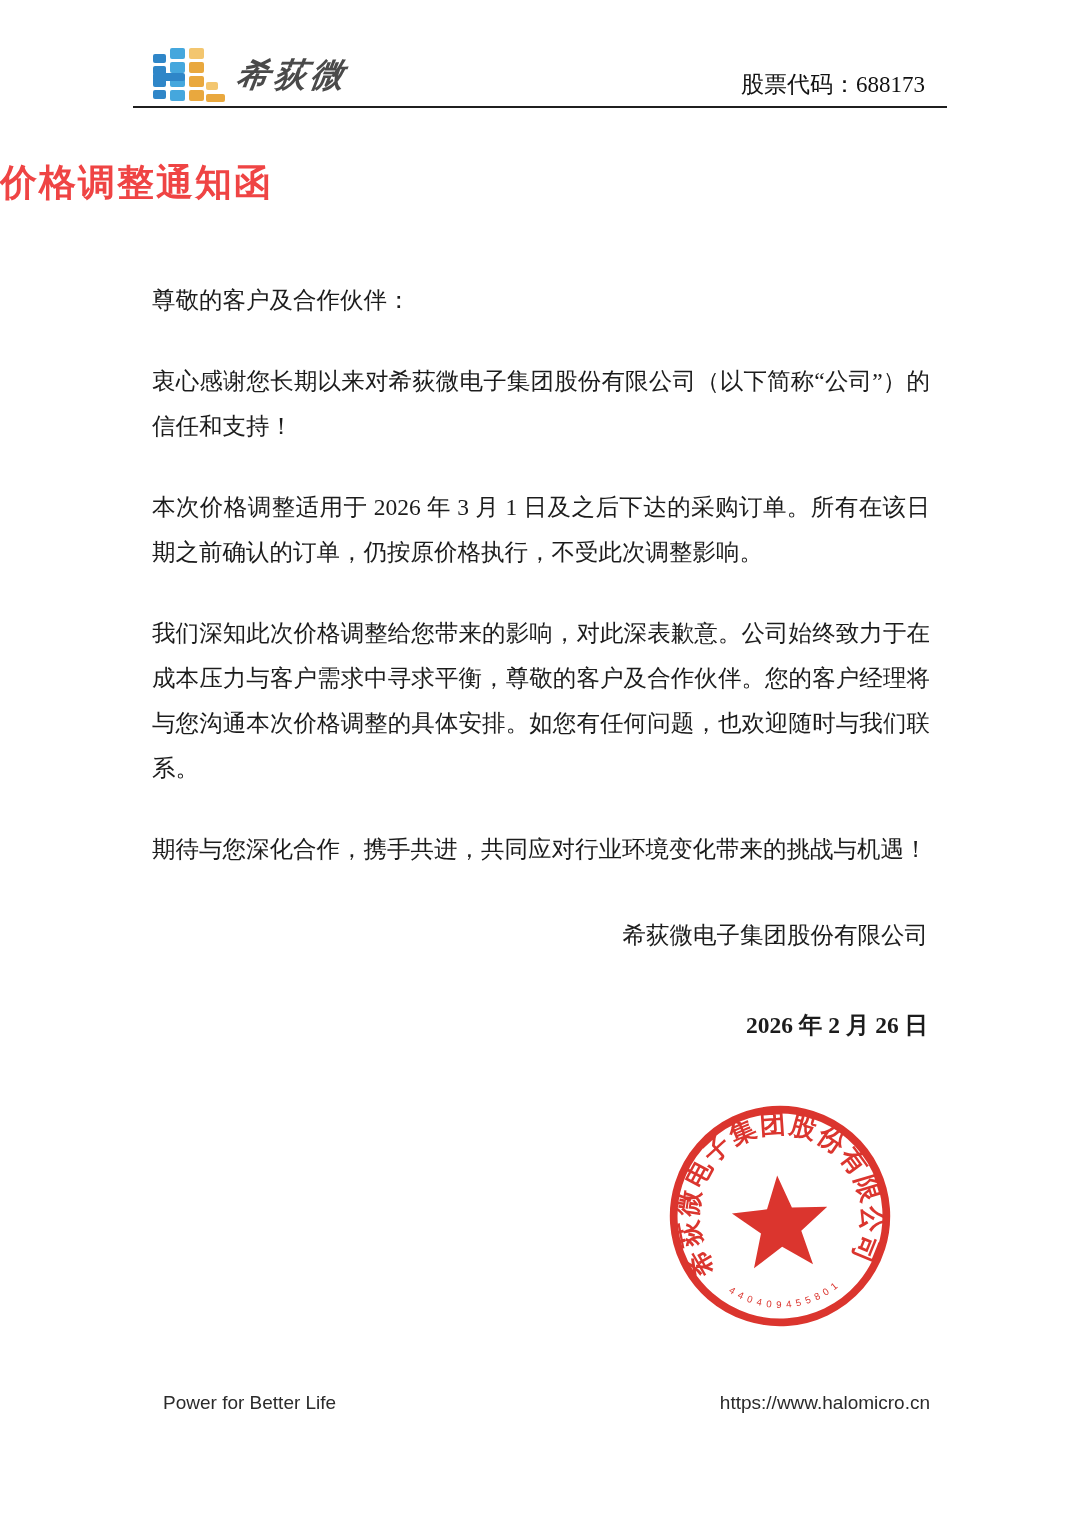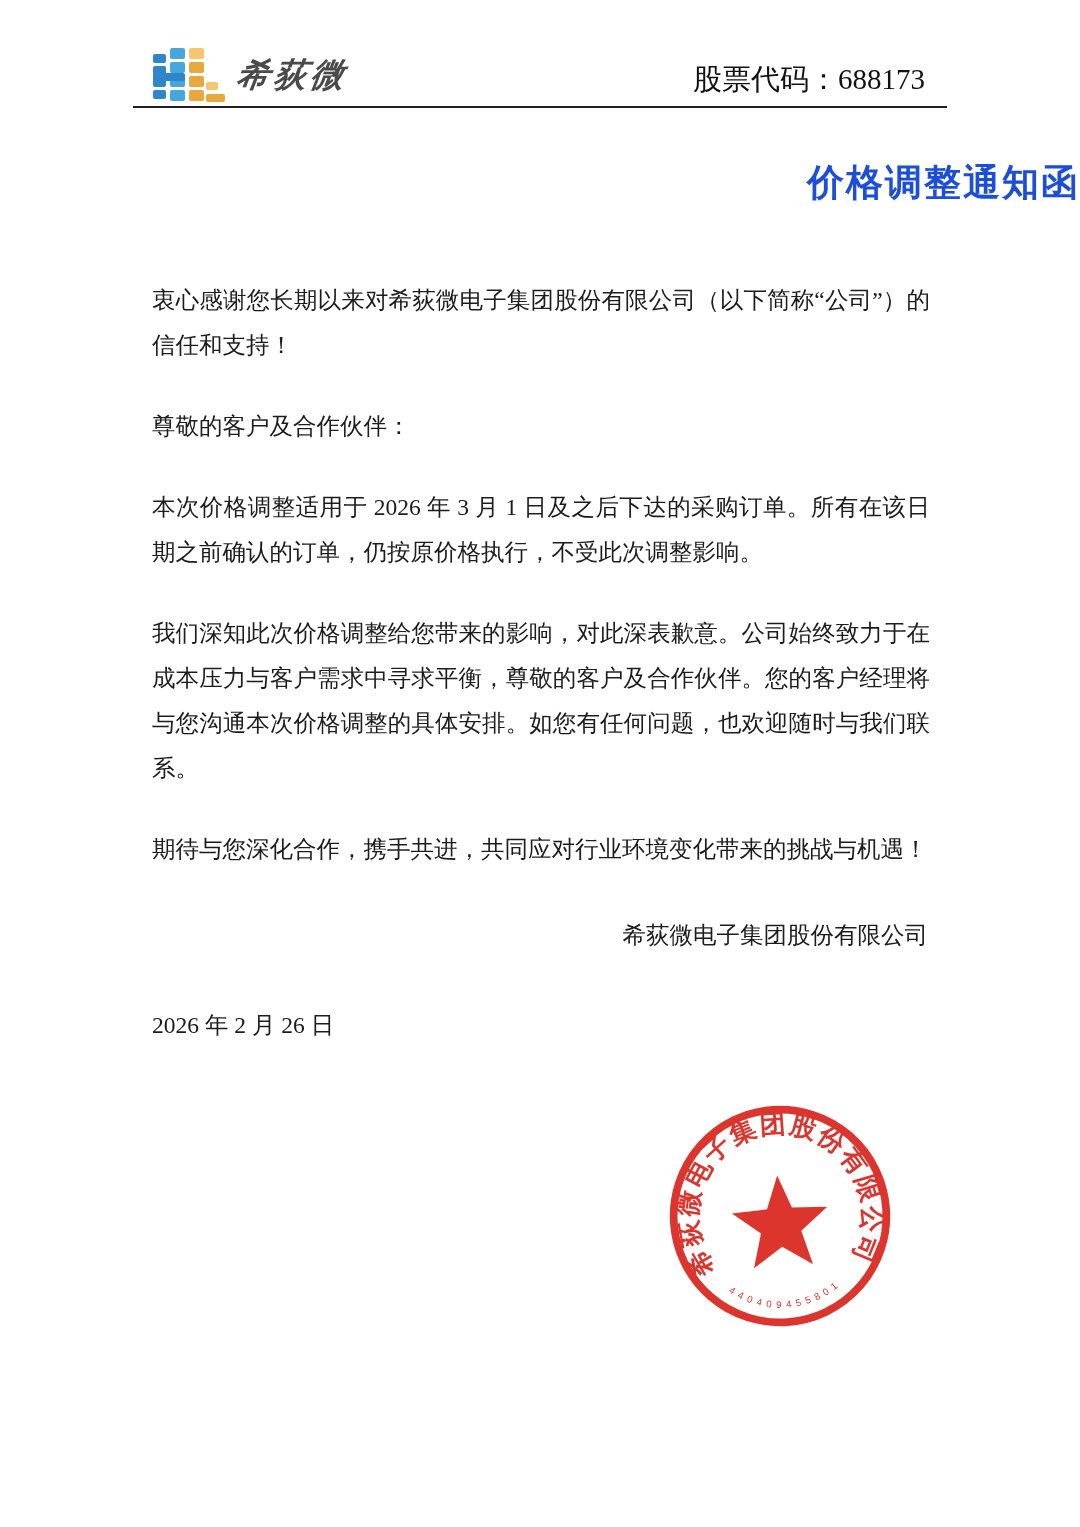--- a/index.html
+++ b/index.html
@@ -14,38 +14,38 @@
     position:absolute; top:42px; left:133px; right:133px; height:64px;
     border-bottom:2px solid #1f1f1f;
   }
   .logo { position:absolute; left:20px; top:2px; display:flex; align-items:center; gap:12px; }
   .logo-mark { display:block; }
   .logo-text {
     font-family:"Liberation Sans","DejaVu Sans",sans-serif;
     font-size:33px; font-weight:bold; font-style:italic; color:#4a4a4a;
     letter-spacing:4px; transform:skewX(-8deg);
   }
-  .stock-code { position:absolute; right:22px; bottom:6px; font-size:29px; color:#111; }
+  .stock-code { position:absolute; right:22px; bottom:6px; font-size:23px; color:#111; }
 
   
   .doc-title {
     position:absolute; top:158px; left:0; right:0; margin:0;
-    text-align:right; font-size:37px; font-weight:700; color:#1d4ed8;
+    text-align:left; font-size:37px; font-weight:700; color:#ef4444;
     letter-spacing:2px;
   }
 
   
   .letter {
     position:absolute; top:278px; left:152px; width:778px;
     font-size:23.5px; line-height:45px; text-align:justify;
     text-justify:inter-ideograph;
   }
   .letter p { margin:0 0 36px 0; }
   .sig-line  { text-align:right; margin:41px 2px 0 0 !important; }
-  .date-line { text-align:left; margin:45px 2px 0 0 !important; }
+  .date-line { text-align:right; margin:45px 2px 0 0 !important;font-weight:bold; }
 
   
   .stamp {
     position:absolute; left:664px; top:1100px; width:232px; height:232px;
     mix-blend-mode:multiply; opacity:0.92; transform:rotate(-4deg);
     pointer-events:none;
   }
 
   
   .footer {
@@ -88,22 +88,22 @@
         </g>
       </svg>
       <span class="logo-text">希荻微</span>
     </div>
     <div class="stock-code">股票代码：688173</div>
   </div>
 
   <h1 class="doc-title">价格调整通知函</h1>
 
   <div class="letter">
+    <p>尊敬的客户及合作伙伴：</p>
     <p>衷心感谢您长期以来对希荻微电子集团股份有限公司（以下简称“公司”）的信任和支持！</p>
-    <p>尊敬的客户及合作伙伴：</p>
     <p>本次价格调整适用于 2026 年 3 月 1 日及之后下达的采购订单。所有在该日期之前确认的订单，仍按原价格执行，不受此次调整影响。</p>
     <p>我们深知此次价格调整给您带来的影响，对此深表歉意。公司始终致力于在成本压力与客户需求中寻求平衡，尊敬的客户及合作伙伴。您的客户经理将与您沟通本次价格调整的具体安排。如您有任何问题，也欢迎随时与我们联系。</p>
     <p>期待与您深化合作，携手共进，共同应对行业环境变化带来的挑战与机遇！</p>
     <p class="sig-line">希荻微电子集团股份有限公司</p>
     <p class="date-line">2026 年 2 月 26 日</p>
   </div>
 
   <svg class="stamp" viewBox="0 0 240 240" aria-hidden="true">
     <circle cx="120" cy="120" r="110" fill="none" stroke="#d8231c" stroke-width="8"></circle>
     <polygon fill="#d8231c" points="120,78 132.9,112.2 169.4,113.9 140.9,136.8 150.6,172.1 120,152 89.4,172.1 99.1,136.8 70.6,113.9 107.1,112.2"></polygon>
@@ -112,14 +112,18 @@
       <path id="sealArcBottom" d="M 37.7,167.5 A 95,95 0 0 0 202.3,167.5" fill="none"></path>
     </defs>
     <text font-size="27" font-weight="bold" fill="#d8231c" letter-spacing="2" font-family="'Liberation Serif','DejaVu Serif',serif">
       <textPath href="#sealArcTop" startOffset="50%" text-anchor="middle">希荻微电子集团股份有限公司</textPath>
     </text>
     <text font-size="10" fill="#d8231c" letter-spacing="5" font-family="'Liberation Sans','DejaVu Sans',sans-serif">
       <textPath href="#sealArcBottom" startOffset="50%" text-anchor="middle">440409455801</textPath>
     </text>
   </svg>
 
+  <div class="footer">
+    <span>Power for Better Life</span>
+    <span>https://www.halomicro.cn</span>
+  </div>
 
 </div>
 
 </body></html>

